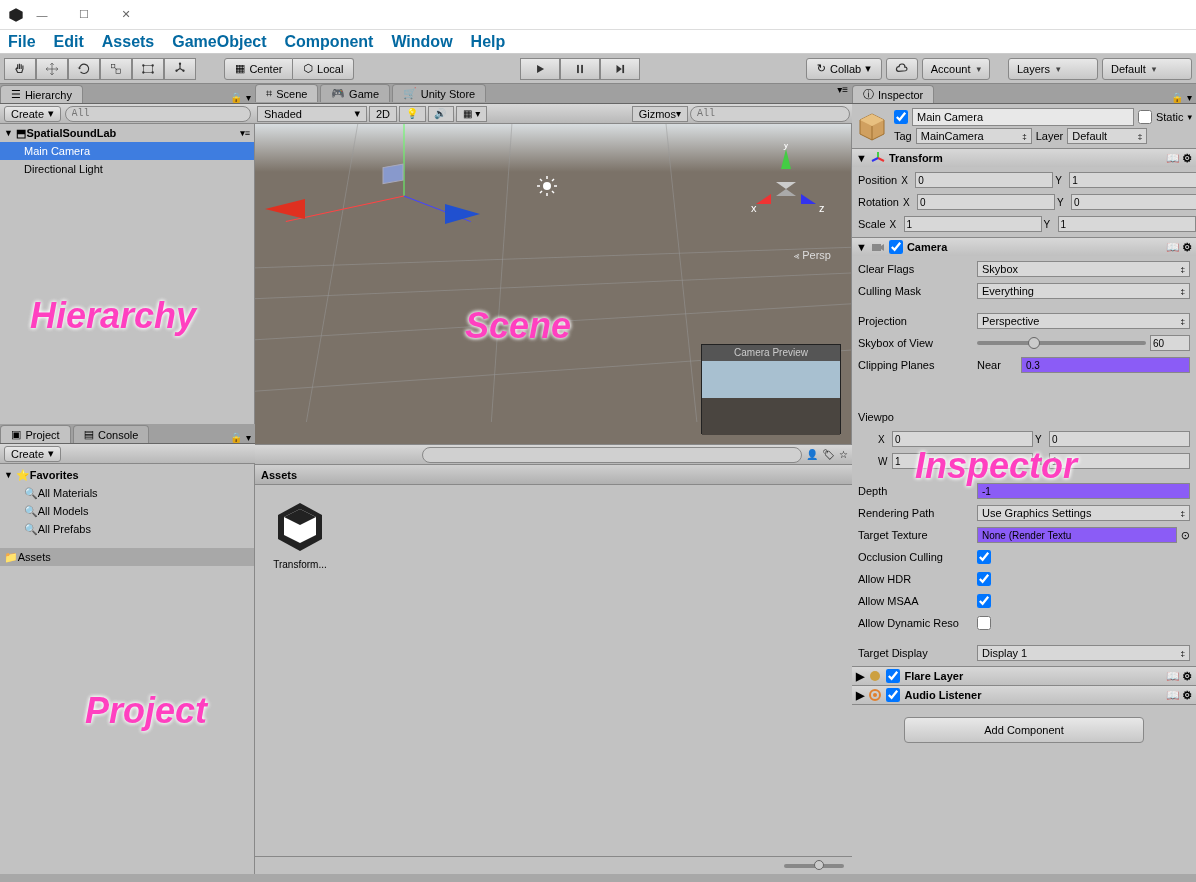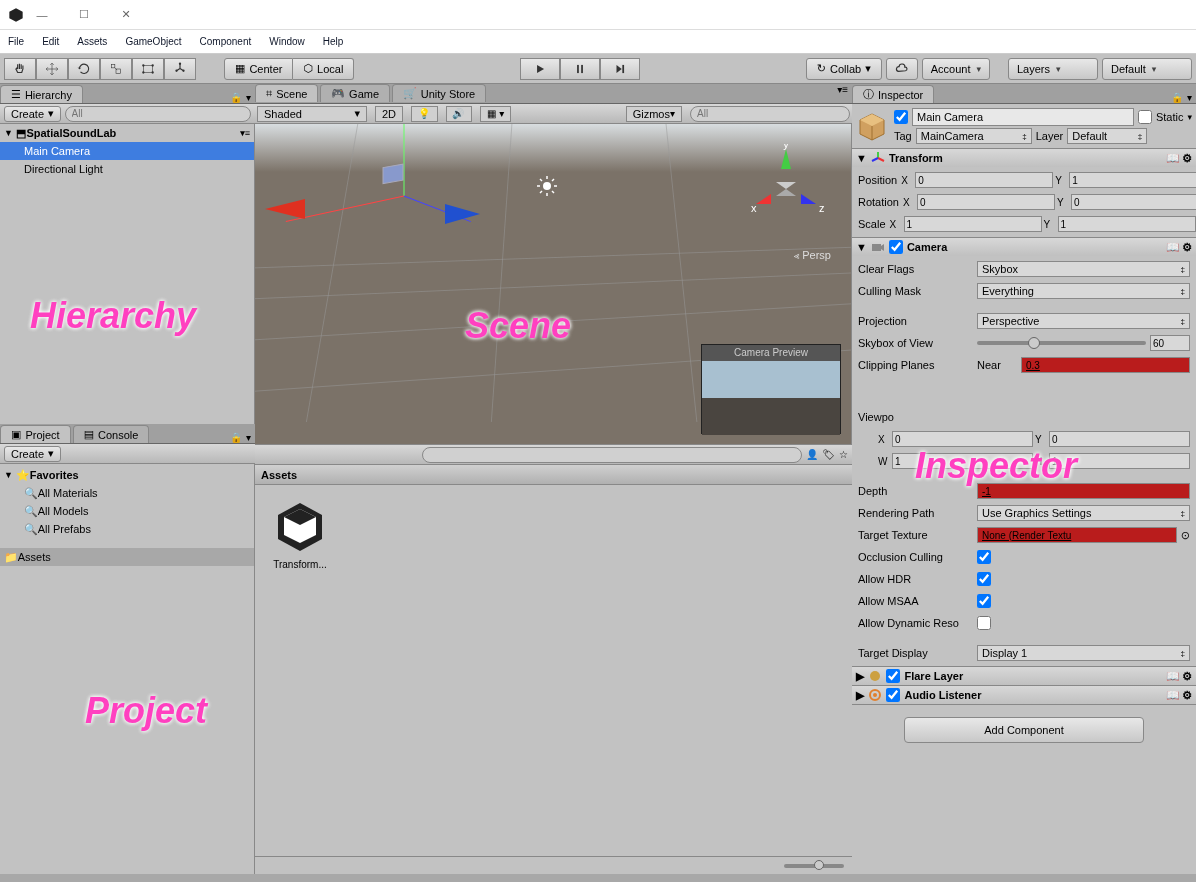--- a/index.html
+++ b/index.html
@@ -3,44 +3,44 @@
 <meta charset="utf-8">
 <style>
 * { box-sizing: border-box; margin: 0; padding: 0; font-family: Arial, sans-serif; font-size: 11px; }
 body { background: #c2c2c2; width: 1196px; height: 882px; overflow: hidden; position: relative; }
 .titlebar { height: 30px; background: #fff; display: flex; align-items: center; padding: 0 8px; border-bottom: 1px solid #ddd; }
 .titlebar-icon { width: 16px; height: 16px; margin-right: 6px; }
 .titlebar-text { flex: 1; font-size: 12px; color: #333; }
 .winbtns { display: flex; gap: 18px; }
 .winbtn { width: 24px; height: 24px; display: flex; align-items: center; justify-content: center; color: #666; cursor: pointer; }
 .menubar { height: 24px; background: #fff; display: flex; align-items: center; padding: 0 8px; gap: 18px; border-bottom: 1px solid #ccc; }
-.menubar span { font-size: 10px; color: #0f172a; cursor: pointer; }
+.menubar span { font-size: 16px; color: #0369a1; cursor: pointer; font-weight: bold; }
 .toolbar { height: 30px; background: #c2c2c2; display: flex; align-items: center; padding: 4px; gap: 4px; border-bottom: 1px solid #888; }
 .tool-group { display: flex; }
 .tool-btn { width: 32px; height: 22px; background: linear-gradient(#e8e8e8,#c8c8c8); border: 1px solid #888; display: flex; align-items: center; justify-content: center; cursor: pointer; }
 .tool-btn svg { width: 14px; height: 14px; }
 .pill-btn { height: 22px; padding: 0 10px; background: linear-gradient(#e8e8e8,#c8c8c8); border: 1px solid #888; border-radius: 3px; display: flex; align-items: center; gap: 4px; cursor: pointer; font-size: 11px; }
 .dropdown-btn { height: 22px; padding: 0 8px; background: linear-gradient(#e8e8e8,#c8c8c8); border: 1px solid #888; border-radius: 3px; display: flex; align-items: center; gap: 6px; cursor: pointer; }
 .dropdown-btn::after { content: '▾'; font-size: 9px; color: #444; }
 .main { display: flex; height: 790px; }
 .left-col { width: 255px; display: flex; flex-direction: column; }
 .mid-col { flex: 1; display: flex; flex-direction: column; }
 .right-col { width: 344px; display: flex; flex-direction: column; }
 .panel-tab-row { height: 20px; background: #a0a0a0; display: flex; align-items: flex-end; border-bottom: 1px solid #666; position: relative; }
 .panel-tab { height: 18px; padding: 0 10px; background: #c2c2c2; border: 1px solid #888; border-bottom: none; border-radius: 4px 4px 0 0; display: flex; align-items: center; gap: 4px; font-size: 11px; margin-right: 2px; cursor: pointer; }
 .panel-tab.inactive { background: #b0b0b0; }
 .lock-icon { margin-left: auto; margin-right: 4px; font-size: 10px; }
 .panel-toolbar { height: 20px; background: linear-gradient(#d8d8d8,#b8b8b8); border-bottom: 1px solid #888; display: flex; align-items: center; padding: 0 4px; gap: 4px; }
-.mini-search { height: 16px; border: 1px solid #888; border-radius: 8px; padding: 0 6px; font-size: 10px; background: #d0d0d0; flex: 1; }
+.mini-search { height: 16px; border: 1px solid #888; border-radius: 8px; padding: 0 6px; font-size: 10px; background: #d0d0d0; flex: 1; font-family: Liberation Mono, monospace; }
 .tree-item { height: 18px; display: flex; align-items: center; padding: 0 4px; cursor: pointer; }
 .tree-item.scene { font-weight: bold; }
 .tree-item.selected { background: #3e7de0; color: #fff; }
 .tree-toggle { width: 12px; font-size: 9px; }
 .scene-tabs { height: 20px; background: #a0a0a0; display: flex; border-bottom: 1px solid #666; }
-.scene-toolbar { height: 20px; background: linear-gradient(#d8d8d8,#b8b8b8); display: flex; align-items: center; gap: 8px; padding: 0 2px; border-bottom: 1px solid #888; }
+.scene-toolbar { height: 20px; background: linear-gradient(#d8d8d8,#b8b8b8); display: flex; align-items: center; gap: 2px; padding: 0 2px; border-bottom: 1px solid #888; }
 .scene-tb-item { height: 16px; padding: 0 6px; border: 1px solid #888; background: #d0d0d0; display: flex; align-items: center; font-size: 10px; cursor: pointer; }
 .scene-view { flex: 1; background: linear-gradient(#d8dde0 0%, #7b7268 15%, #7b7268 100%); position: relative; border-right: 1px solid #888; overflow: hidden; }
 .grid-lines { position: absolute; inset: 0; }
 .axis-gizmo { position: absolute; top: 20px; right: 20px; width: 90px; height: 90px; }
 .persp-label { position: absolute; top: 125px; right: 20px; font-size: 10px; color: #ddd; }
 .cam-preview { position: absolute; bottom: 10px; right: 10px; width: 140px; height: 90px; background: #3a3a3a; border: 1px solid #222; }
 .cam-preview-title { height: 16px; background: #555; color: #ccc; font-size: 10px; text-align: center; line-height: 16px; }
 .cam-preview-body { height: 74px; background: linear-gradient(#a8c0d0 0%, #a8c0d0 50%, #4a4540 50%, #4a4540 100%); }
 .sun-icon { position: absolute; top: 50px; left: 280px; width: 24px; height: 24px; color: #fff; }
 .assets-header { height: 20px; background: linear-gradient(#d0d0d0,#b0b0b0); border-bottom: 1px solid #888; padding: 0 6px; display: flex; align-items: center; font-weight: bold; }
@@ -55,21 +55,21 @@
 .insp-name-row { display: flex; align-items: center; gap: 4px; }
 .insp-name-input { flex: 1; height: 18px; border: 1px solid #888; padding: 0 4px; background: #e8e8e8; }
 .insp-tag-row { display: flex; align-items: center; gap: 4px; margin-top: 2px; }
 .insp-dd { height: 16px; border: 1px solid #888; background: #d8d8d8; padding: 0 4px; font-size: 10px; display: flex; align-items: center; }
 .insp-dd::after { content: '‡'; margin-left: auto; font-size: 8px; }
 .component { border-bottom: 1px solid #888; }
 .component-header { height: 18px; background: linear-gradient(#d8d8d8,#c0c0c0); display: flex; align-items: center; padding: 0 4px; gap: 4px; font-weight: bold; cursor: pointer; }
 .comp-body { padding: 2px 6px; }
 .prop-row { display: flex; align-items: center; height: 22px; gap: 4px; }
 .prop-label { width: 115px; }
-.prop-field { height: 16px; border: 1px solid #888; background: #b91c1c; padding: 0 4px; font-size: 10px; flex: 1; text-decoration: underline; }
+.prop-field { height: 16px; border: 1px solid #888; background: #8b5cf6; padding: 0 4px; font-size: 10px; flex: 1; }
 .xyz-row { display: flex; gap: 2px; flex: 1; }
 .xyz-pair { display: flex; align-items: center; flex: 1; gap: 2px; }
 .xyz-label { width: 12px; font-size: 10px; }
 .xyz-input { flex: 1; height: 16px; border: 1px solid #888; background: #d8d8d8; padding: 0 2px; font-size: 10px; }
 .color-swatch { width: 160px; height: 16px; background: #1a2e5a; border: 1px solid #444; }
 .slider-row { display: flex; align-items: center; gap: 4px; flex: 1; }
 .slider-track { flex: 1; height: 4px; background: #888; border-radius: 2px; position: relative; }
 .slider-thumb { position: absolute; top: -4px; width: 12px; height: 12px; background: #ccc; border: 1px solid #666; border-radius: 6px; }
 .add-comp-btn { margin: 12px auto; width: 240px; height: 26px; background: linear-gradient(#e8e8e8,#c8c8c8); border: 1px solid #888; border-radius: 4px; display: flex; align-items: center; justify-content: center; cursor: pointer; }
 .annotation { position: absolute; font-size: 36px; font-weight: bold; font-style: italic; color: #ff40c0; text-shadow: 0 0 4px #fff, 0 0 4px #fff; pointer-events: none; z-index: 100; font-family: 'Arial Black', sans-serif; }

